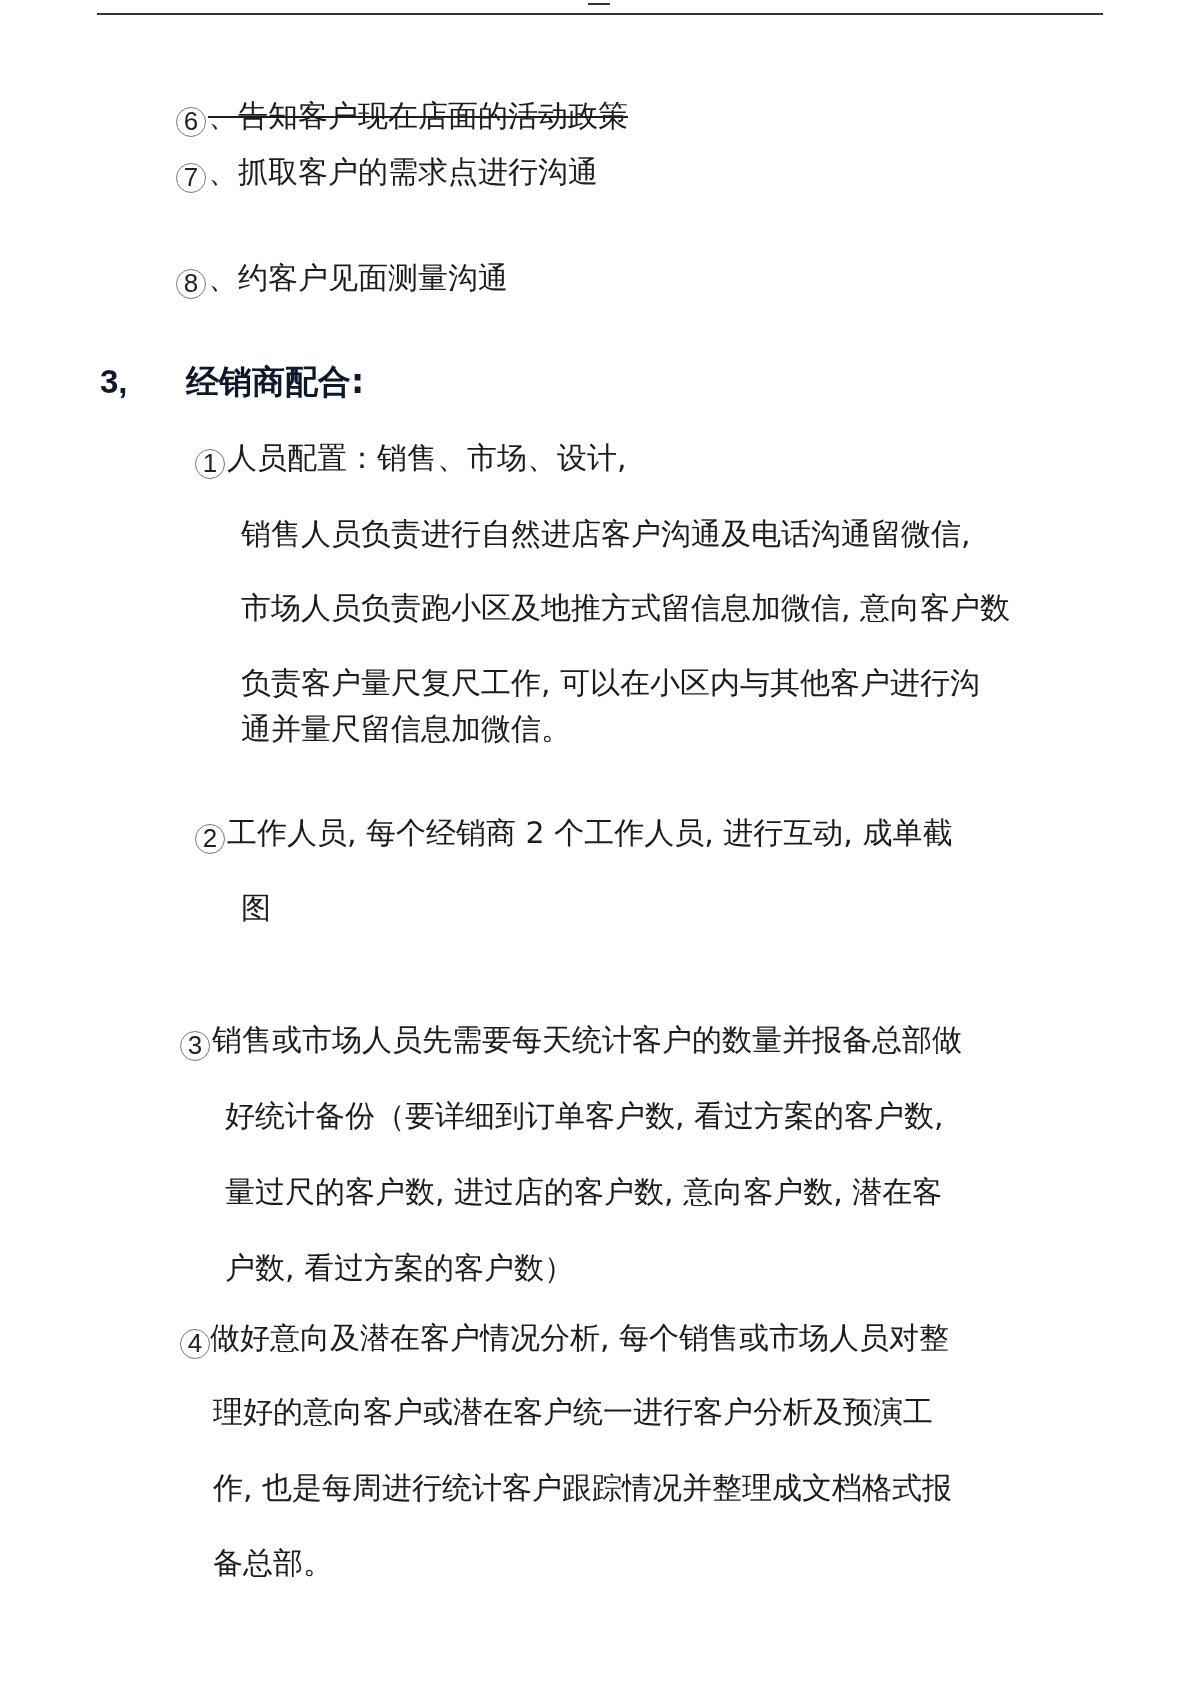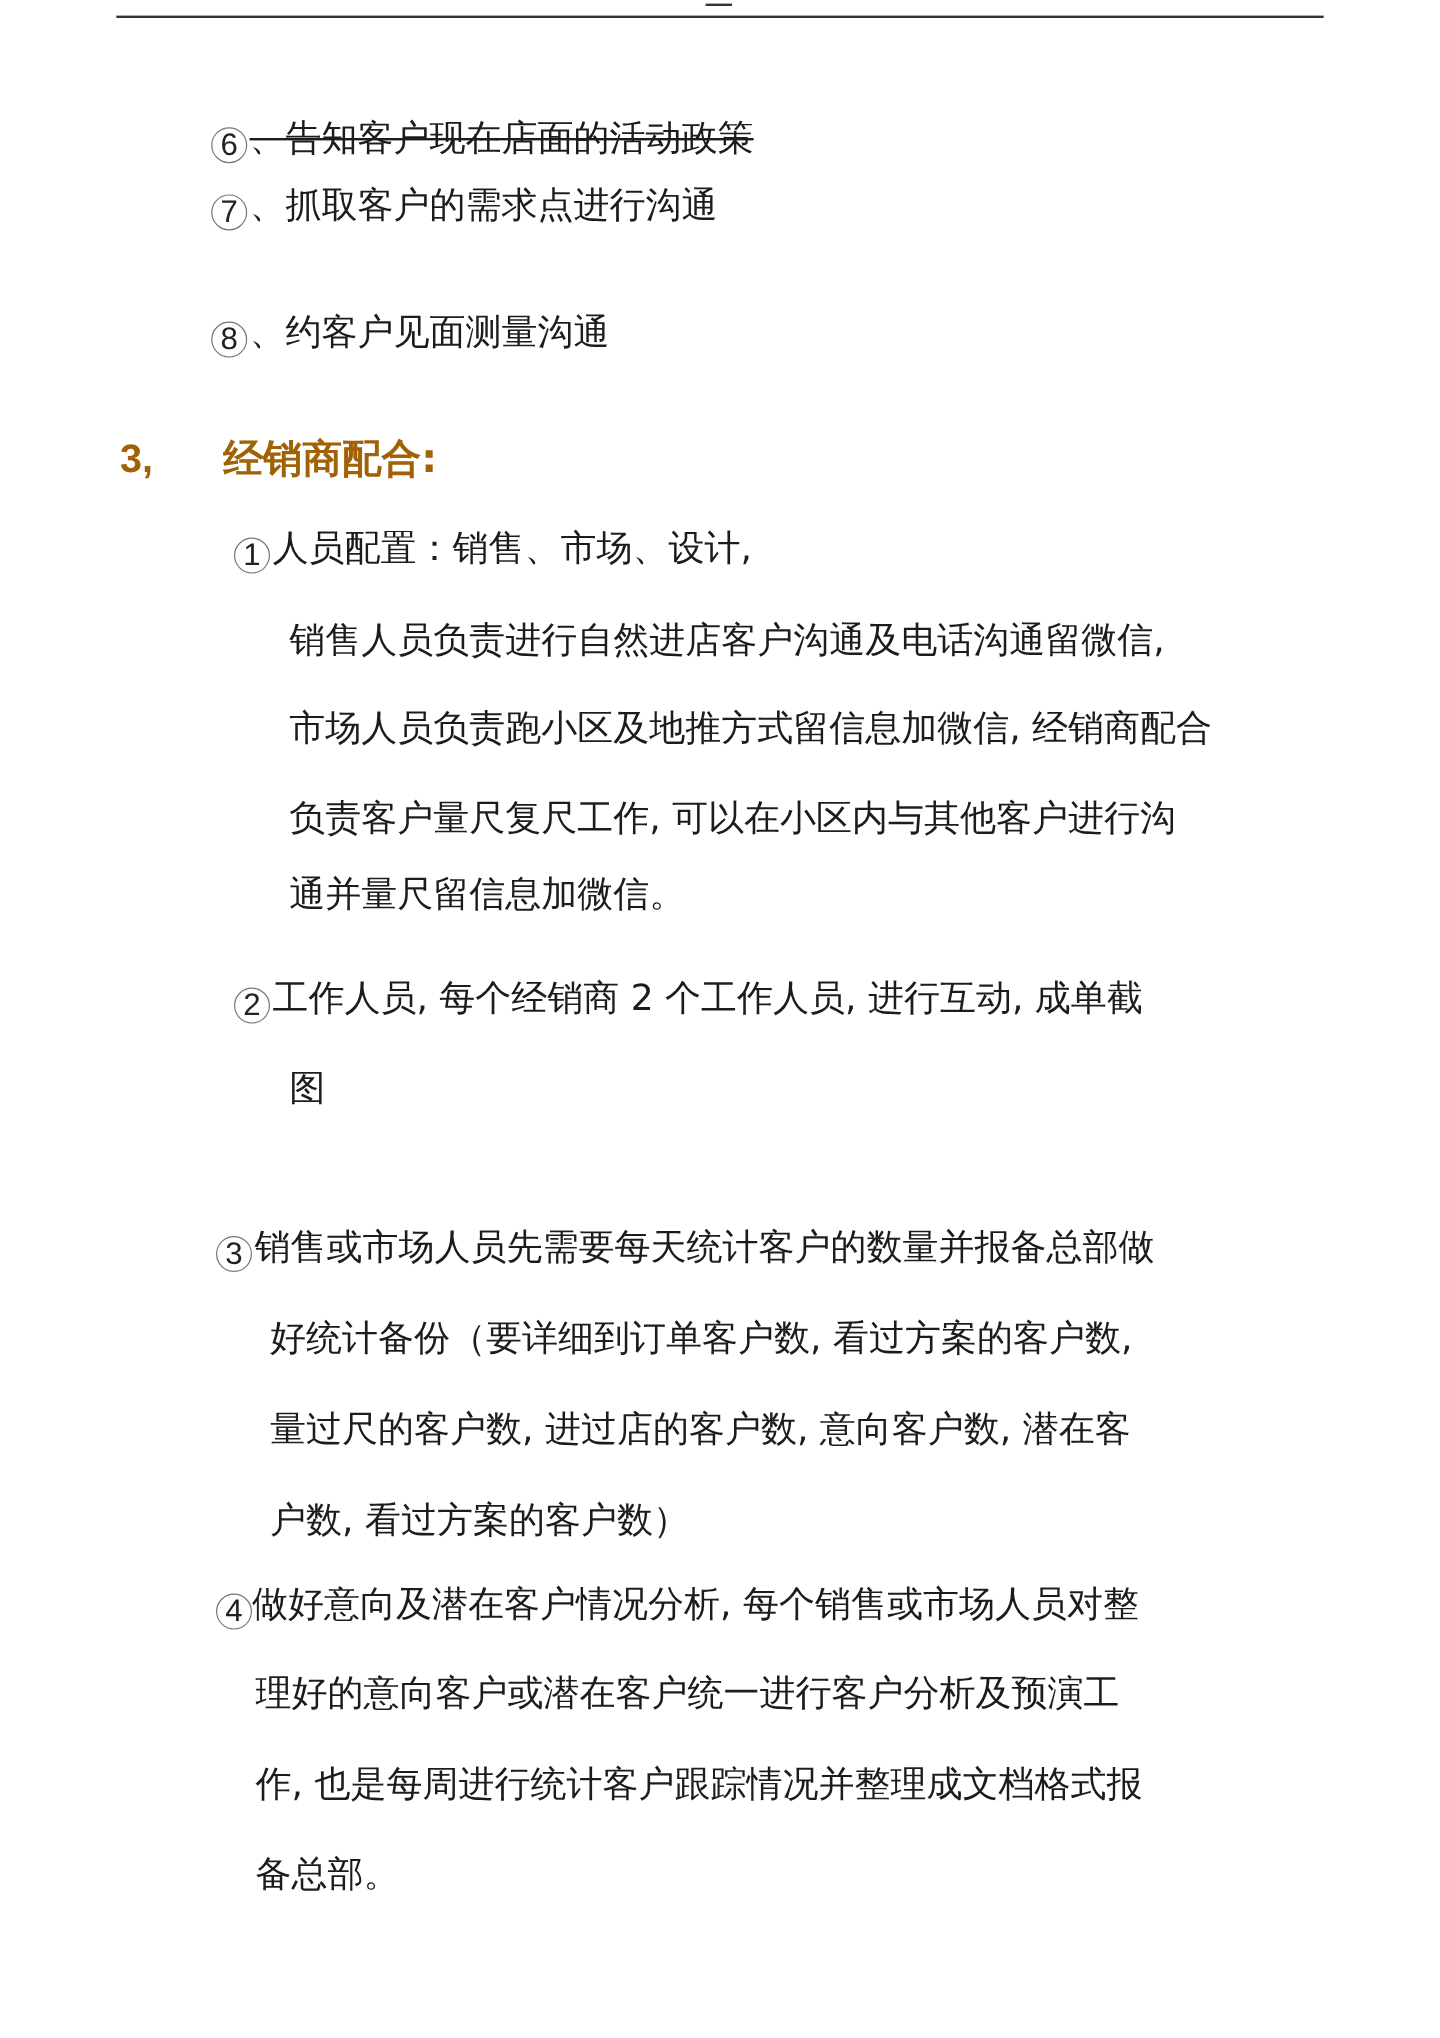--- a/index.html
+++ b/index.html
@@ -53,21 +53,21 @@
       font-family: "Liberation Sans", sans-serif;
       color: #222;
       margin-right: 2px;
     }
     .strike { text-decoration: line-through; text-decoration-thickness: 2px; margin-top: 36px; }
     .heading {
       position: absolute;
       font-size: 33px;
       font-weight: bold;
       line-height: 40px;
-      color: #a16207;
+      color: #0f172a;
       white-space: nowrap;
     }
     .heading .num {
       display: inline-block;
       width: 86px;
       font-family: "Liberation Sans", sans-serif;
     }
   </style>
 </head>
 <body>
@@ -86,23 +86,23 @@
 </div>
 
 <div class="heading" style="left:100px; top:362px;">
   <span class="num">3,</span><span>经销商配合:</span>
 </div>
 
 <div class="line" style="left:195px; top:440px;">
   <span class="circ">1</span><span>人员配置：销售、市场、设计,</span>
 </div>
 <div class="line" style="left:241px; top:516px;">销售人员负责进行自然进店客户沟通及电话沟通留微信,</div>
-<div class="line" style="left:241px; top:590px;">市场人员负责跑小区及地推方式留信息加微信, 经销商配合</div>
+<div class="line" style="left:241px; top:590px;">市场人员负责跑小区及地推方式留信息加微信, 意向客户数</div>
 <div class="line" style="left:241px; top:665px;">负责客户量尺复尺工作, 可以在小区内与其他客户进行沟</div>
-<div class="line" style="left:241px; top:728px;">通并量尺留信息加微信。</div>
+<div class="line" style="left:241px; top:711px;">通并量尺留信息加微信。</div>
 
 <div class="line" style="left:195px; top:815px;">
   <span class="circ">2</span><span>工作人员, 每个经销商 2 个工作人员, 进行互动, 成单截</span>
 </div>
 <div class="line" style="left:241px; top:890px;">图</div>
 
 <div class="line" style="left:180px; top:1022px;">
   <span class="circ">3</span><span>销售或市场人员先需要每天统计客户的数量并报备总部做</span>
 </div>
 <div class="line" style="left:225px; top:1098px;">好统计备份（要详细到订单客户数, 看过方案的客户数,</div>

